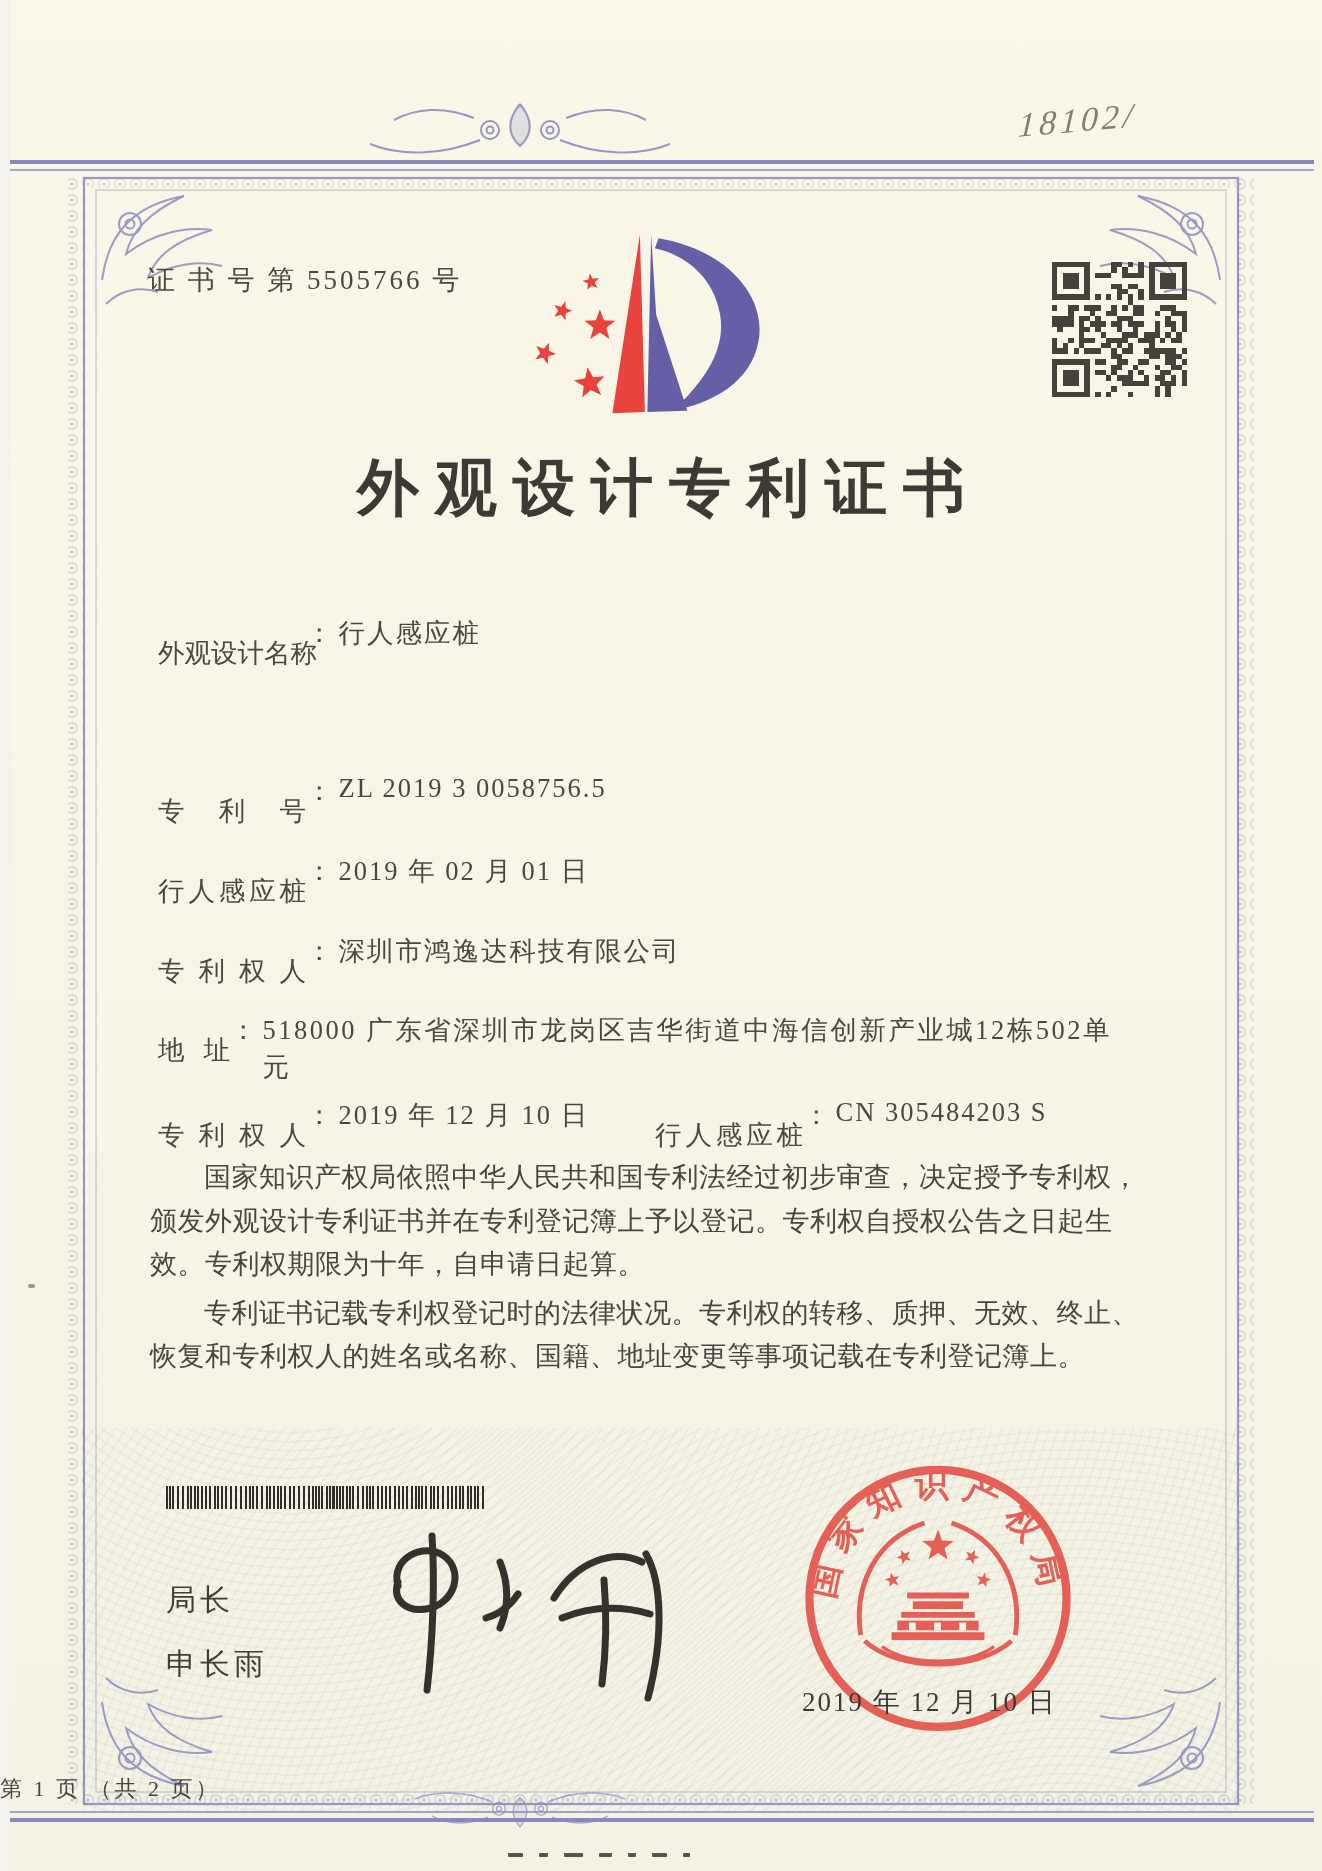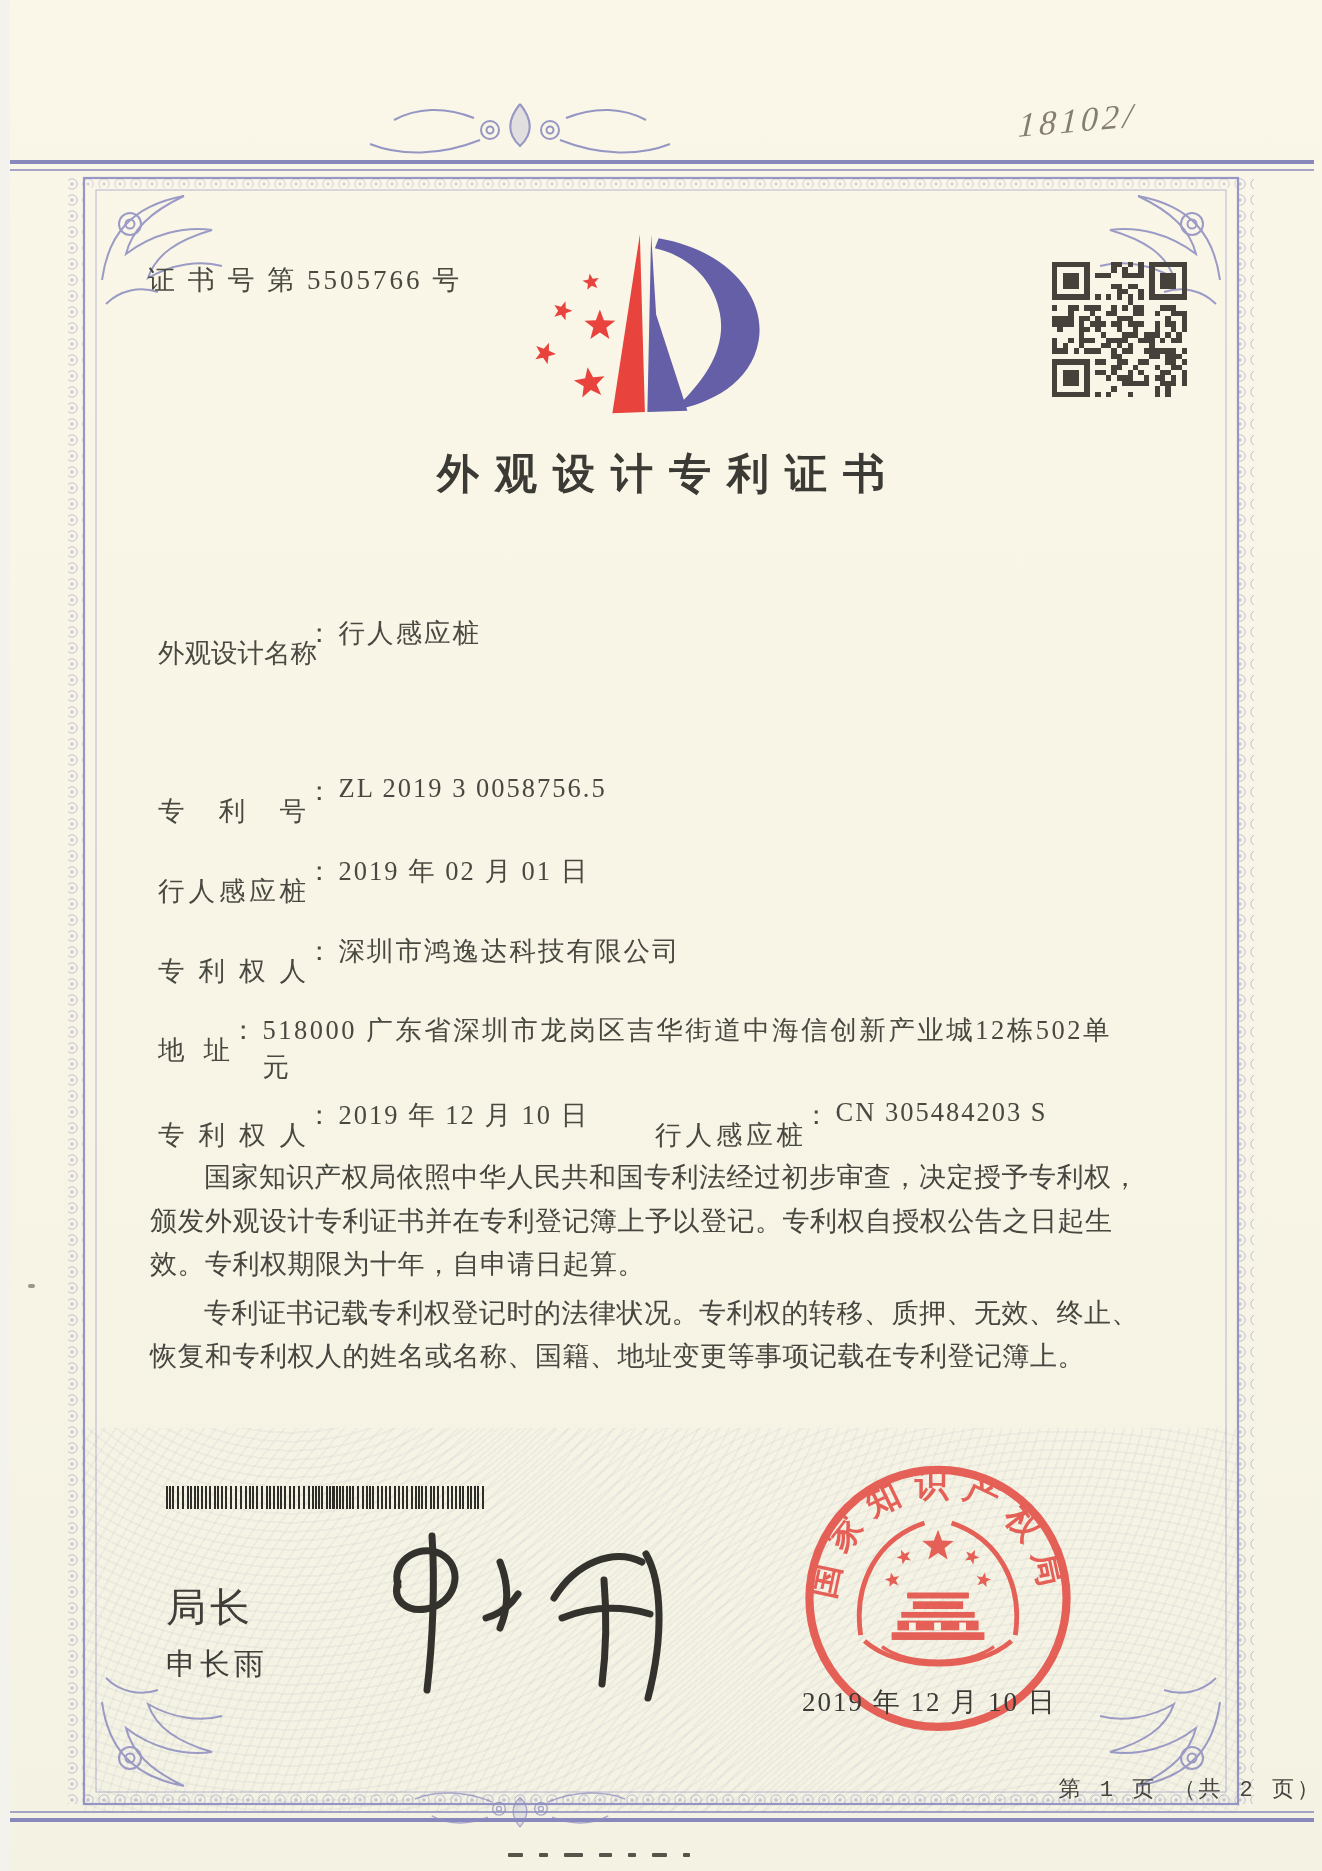--- a/index.html
+++ b/index.html
@@ -13,47 +13,47 @@
   .handwriting{
     position:absolute;left:1018px;top:98px;width:200px;
     font-style:italic;font-size:34px;color:#857d6e;letter-spacing:4px;
     transform:rotate(-5deg) skewX(-8deg);
   }
   .certno{position:absolute;left:148px;top:262px;font-size:27px;letter-spacing:3px;color:#4a493f;}
   .logo{position:absolute;left:512px;top:222px;}
   .qr{position:absolute;left:1052px;top:262px;}
   .title{
     position:absolute;left:0;top:446px;width:100%;text-align:center;
-    font-size:42px;font-weight:700;letter-spacing:16px;color:#3b3a34;text-indent:16px;
+    font-size:62px;font-weight:700;letter-spacing:16px;color:#3b3a34;text-indent:16px;
   }
   .frow{position:absolute;left:158px;font-size:26.5px;color:#4a4941;white-space:nowrap;}
   .flabel{display:inline-block;width:148px;text-align:justify;text-align-last:justify;vertical-align:top;margin-top:20px;}
   .flabel.addr{width:72px;}
   .fcolon{display:inline-block;vertical-align:top;}
   .fvalue{display:inline-block;margin-left:6px;letter-spacing:2px;vertical-align:top;}
   .frow.addr-row{white-space:normal;width:1010px;}
   .frow.addr-row .fvalue{width:870px;line-height:37px;letter-spacing:2.5px;}
   .grant-right{position:absolute;left:497px;top:0;}
   .paras{position:absolute;left:150px;top:1156px;width:1004px;font-size:27px;
     line-height:43.5px;letter-spacing:0.5px;color:#474640;}
   .paras p{margin:0 0 5px 0;text-indent:2em;}
   .guilloche{
     position:absolute;left:82px;top:1428px;width:1158px;height:384px;opacity:.55;
     background-image:
       repeating-radial-gradient(circle at 18% -60%, rgba(125,135,170,.13) 0 2px, transparent 2px 9px),
       repeating-radial-gradient(circle at 85% 170%, rgba(125,135,170,.12) 0 2px, transparent 2px 9px);
   }
   .barcode{position:absolute;left:166px;top:1486px;width:325px;height:23px;overflow:hidden;white-space:nowrap;font-size:0;}
   .barcode i{display:inline-block;height:100%;background:#2e2d28;}
-  .officer-title{position:absolute;left:166px;top:1580px;font-size:40px;letter-spacing:4px;color:#3f3e38;}
+  .officer-title{position:absolute;left:166px;top:1580px;font-size:30px;letter-spacing:4px;color:#3f3e38;}
   .officer-name{position:absolute;left:166px;top:1644px;font-size:30px;letter-spacing:4px;color:#3f3e38;}
   .signature{position:absolute;left:348px;top:1520px;}
   .seal{position:absolute;left:793px;top:1443px;opacity:.93;}
   .seal-date{position:absolute;left:802px;top:1684px;font-size:27px;letter-spacing:2px;color:#3b3a34;z-index:5;}
-  .footer-page{position:absolute;left:0;top:1774px;width:100%;text-align:right;font-size:22px;letter-spacing:3px;color:#45443e;font-family:Liberation Mono, monospace;}
+  .footer-page{position:absolute;left:0;top:1774px;width:100%;text-align:left;font-size:22px;letter-spacing:3px;color:#45443e;}
   .cutoff{position:absolute;left:508px;top:1853px;display:flex;gap:16px;align-items:flex-start;}
   .cutoff b{display:block;height:4px;background:#55544b;border-radius:1px;}
   .margin-dot{position:absolute;left:28px;top:1284px;width:7px;height:4px;background:#9a968b;border-radius:2px;}
 </style>
 </head>
 <body>
 
 <div class="page">
   <div class="edge-left"></div>
 

